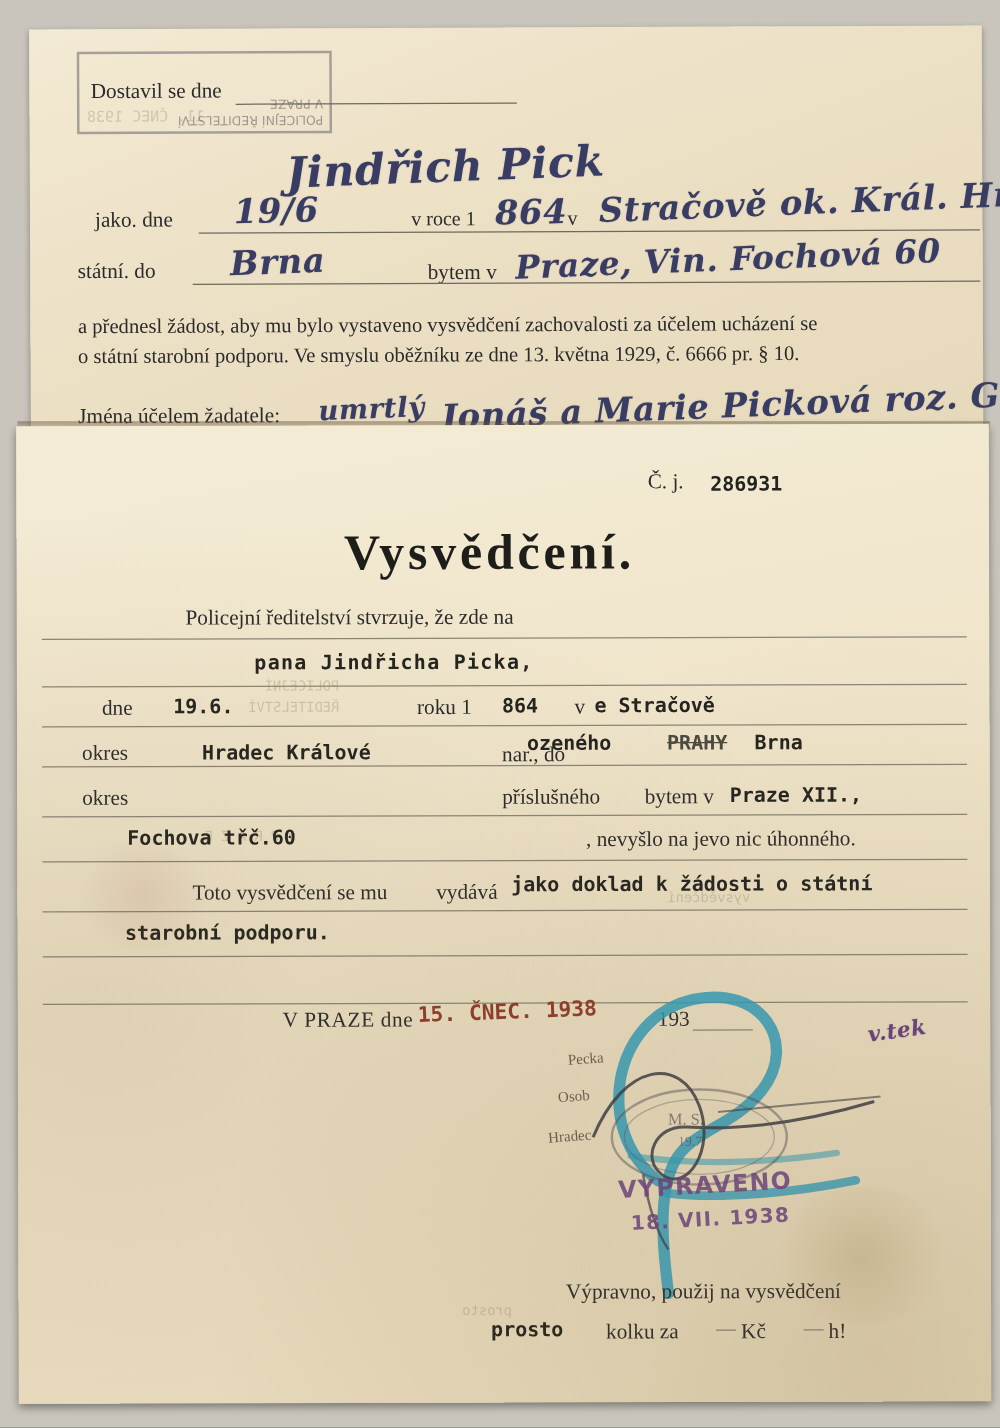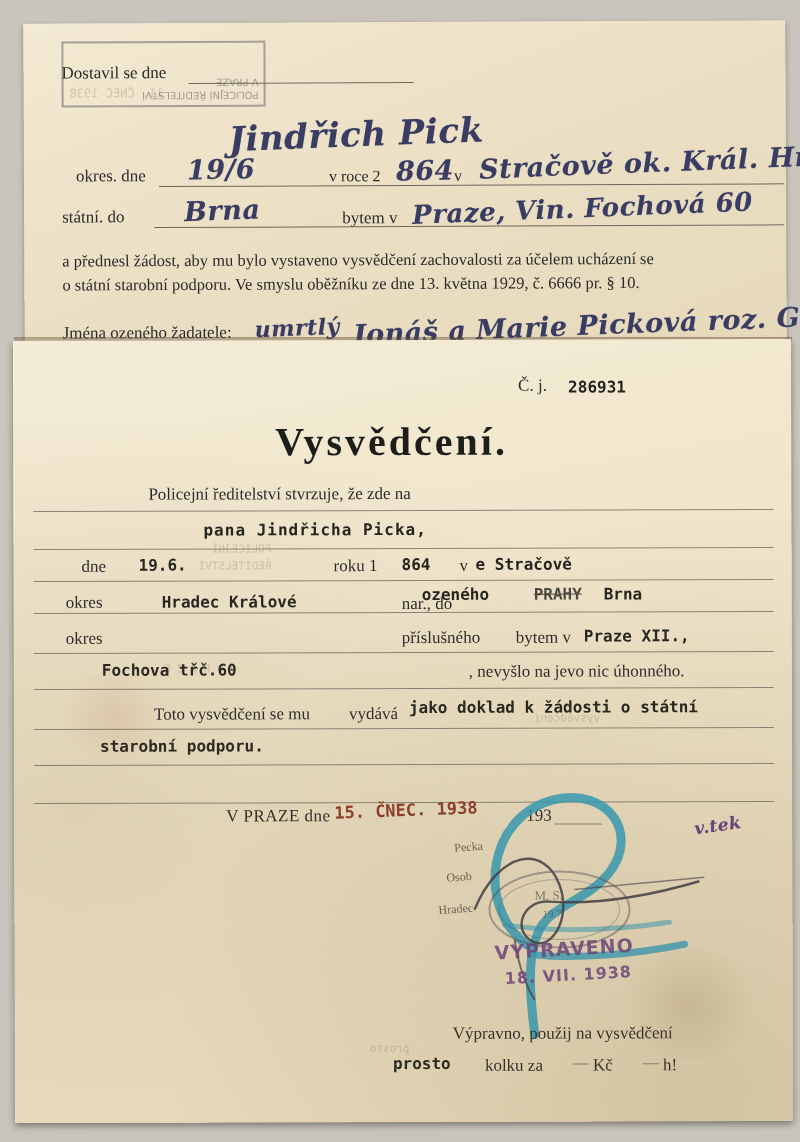--- a/index.html
+++ b/index.html
@@ -149,43 +149,43 @@
 <body>
 
 <div id="page">
 
   <div class="sheet sheet-top">
 
     <div class="stamp-box" style="left:38px; top:18px; width:190px; height:56px;">POLICEJNÍ ŘEDITELSTVÍ
 V PRAZE</div>
     <div class="ghost" style="left:46px; top:62px;">11. ČNEC 1938</div>
 
-    <div class="pr" style="left:38px; top:40px; font-size:17px;">Dostavil se dne</div>
+    <div class="pr" style="left:38px; top:40px; font-size:17px;padding-left:11px;">Dostavil se dne</div>
     <div class="rule" style="left:165px; top:60px; width:225px;"></div>
 
     <div class="hw" style="left:205px; top:92px; font-size:34px;">Jindřich Pick</div>
 
-    <div class="pr" style="left:52px; top:143px; font-size:17px;">okres. dne</div>
+    <div class="pr" style="left:52px; top:143px; font-size:17px;">jako. dne</div>
     <div class="hw" style="left:163px; top:131px; font-size:27px; transform:rotate(-1deg);">19/6</div>
-    <div class="pr" style="left:305px; top:145px; font-size:16px;">v roce 2</div>
+    <div class="pr" style="left:305px; top:145px; font-size:16px;">v roce 1</div>
     <div class="hw" style="left:372px; top:133px; font-size:27px; transform:rotate(-1deg);">864</div>
     <div class="pr" style="left:430px; top:145px; font-size:16px;">v</div>
     <div class="hw" style="left:455px; top:125px; font-size:27px;">Stračově ok. Král. Hradec</div>
     <div class="rule" style="left:135px; top:163px; width:625px;"></div>
 
     <div class="pr" style="left:38px; top:184px; font-size:17px;">státní. do</div>
     <div class="hw" style="left:160px; top:172px; font-size:27px;">Brna</div>
     <div class="pr" style="left:318px; top:186px; font-size:17px;">bytem v</div>
     <div class="hw" style="left:388px; top:172px; font-size:26px;">Praze, Vin. Fochová 60</div>
     <div class="rule" style="left:130px; top:204px; width:630px;"></div>
 
     <div class="pr" style="left:38px; top:228px; font-size:16.5px;">a přednesl žádost, aby mu bylo vystaveno vysvědčení zachovalosti za účelem ucházení se</div>
     <div class="pr" style="left:38px; top:252px; font-size:16.5px;">o státní starobní podporu.  Ve smyslu oběžníku ze dne 13. května 1929, č. 6666 pr. § 10.</div>
 
-    <div class="pr" style="left:38px; top:300px; font-size:17px;">Jména ozeného žadatele:</div>
+    <div class="pr" style="left:38px; top:300px; font-size:17px;">Jména účelem žadatele:</div>
     <div class="hw" style="left:230px; top:292px; font-size:22px;">umrtlý</div>
     <div class="hw" style="left:328px; top:287px; font-size:27px;">Jonáš a Marie Picková roz. Grimová</div>
   </div>
 
   <div class="fold"></div>
 
   <div class="sheet sheet-bottom">
 
     <div class="ghost" style="left:185px; top:200px; font-size:11px;">POLICEJNÍ
 ŘEDITELSTVÍ</div>

